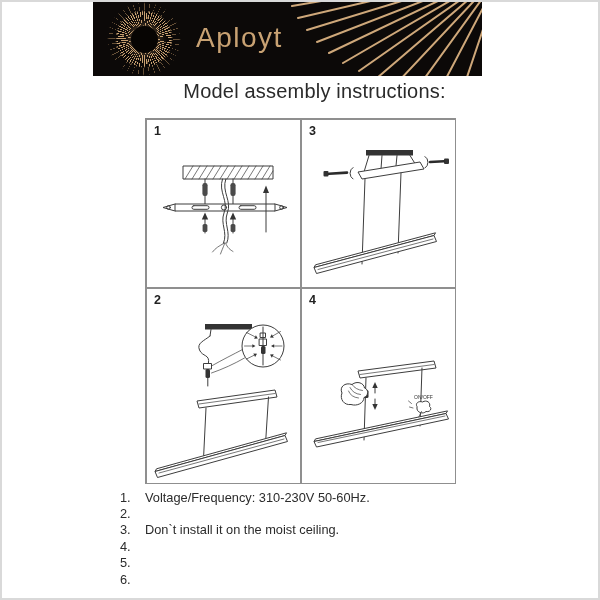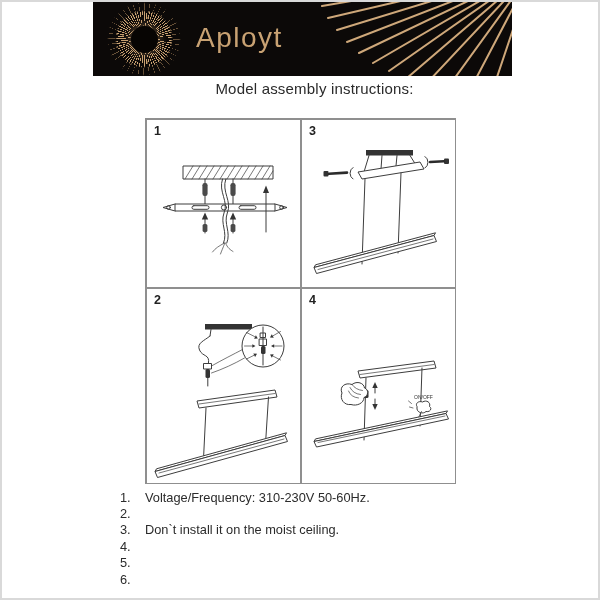--- a/index.html
+++ b/index.html
@@ -2,40 +2,40 @@
 <html><head>
 <meta charset="utf-8">
 <style>
   * { margin:0; padding:0; box-sizing:border-box; }
   html,body { width:600px; height:600px; background:#fff; }
   body { font-family:"Liberation Sans", sans-serif; }
   .page { position:relative; width:600px; height:600px; background:#fff; overflow:hidden;
           box-shadow: inset 0 0 0 2px #d9d9d9; }
 
   
-  .banner { position:absolute; left:93px; top:2px; width:419px; height:74px;
+  .banner { position:absolute; left:93px; top:2px; width:389px; height:74px;
             background:#0c0908; overflow:hidden;padding-left:8px; }
   .sunburst { position:absolute; left:16px; top:2px; width:70px; height:70px; }
   .sunburst .rays1 { position:absolute; inset:0; border-radius:50%;
       background:repeating-conic-gradient(#c9a273 0deg 1.6deg, transparent 1.6deg 5.4deg);
       -webkit-mask:radial-gradient(circle at 50% 50%, transparent 0 13px, #000 14px 27px, transparent 29px);
       mask:radial-gradient(circle at 50% 50%, transparent 0 13px, #000 14px 27px, transparent 29px); }
   .sunburst .rays2 { position:absolute; inset:-2px; border-radius:50%; opacity:.55;
       background:repeating-conic-gradient(#b08a5e 0deg 1deg, transparent 1deg 9deg);
       -webkit-mask:radial-gradient(circle at 50% 50%, transparent 0 18px, #000 19px 35px, transparent 37px);
       mask:radial-gradient(circle at 50% 50%, transparent 0 18px, #000 19px 35px, transparent 37px); }
   .sunburst .core { position:absolute; left:50%; top:50%; width:27px; height:27px; margin:-13.5px;
       border-radius:50%; background:#070503; box-shadow:0 0 7px 3px rgba(201,162,115,.30); }
   .wordmark { position:absolute; left:103px; top:50%; transform:translateY(-54%);
       color:#c9a273; font-size:28px; font-weight:300; letter-spacing:1.5px; }
   .banner-rays { position:absolute; right:0; top:0; width:200px; height:74px; }
 
   
   .title-line1 { position:absolute; left:0; top:80px; width:600px; text-align:center;
-      font-size:15px; color:#2a2a2a; letter-spacing:.2px;padding-left:29px; }
+      font-size:20px; color:#2a2a2a; letter-spacing:.2px;padding-left:29px; }
   .title-line2 { position:absolute; left:0; top:96px; width:600px; text-align:center;
       font-size:13.5px; color:#2a2a2a; }
 
   
   .grid { position:absolute; left:145px; top:118px; width:311px; height:366px;
       display:grid; grid-template-columns:155px 155px; grid-template-rows:169px 196px;
       border:1px solid #8f8f8f; }
   .cell { position:relative; border:1px solid #8f8f8f; background:#fff; }
   .pnum { position:absolute; left:7px; top:4px; font-size:12.5px; font-weight:bold; color:#222; }
   .diagram { display:block; width:100%; height:100%; }

